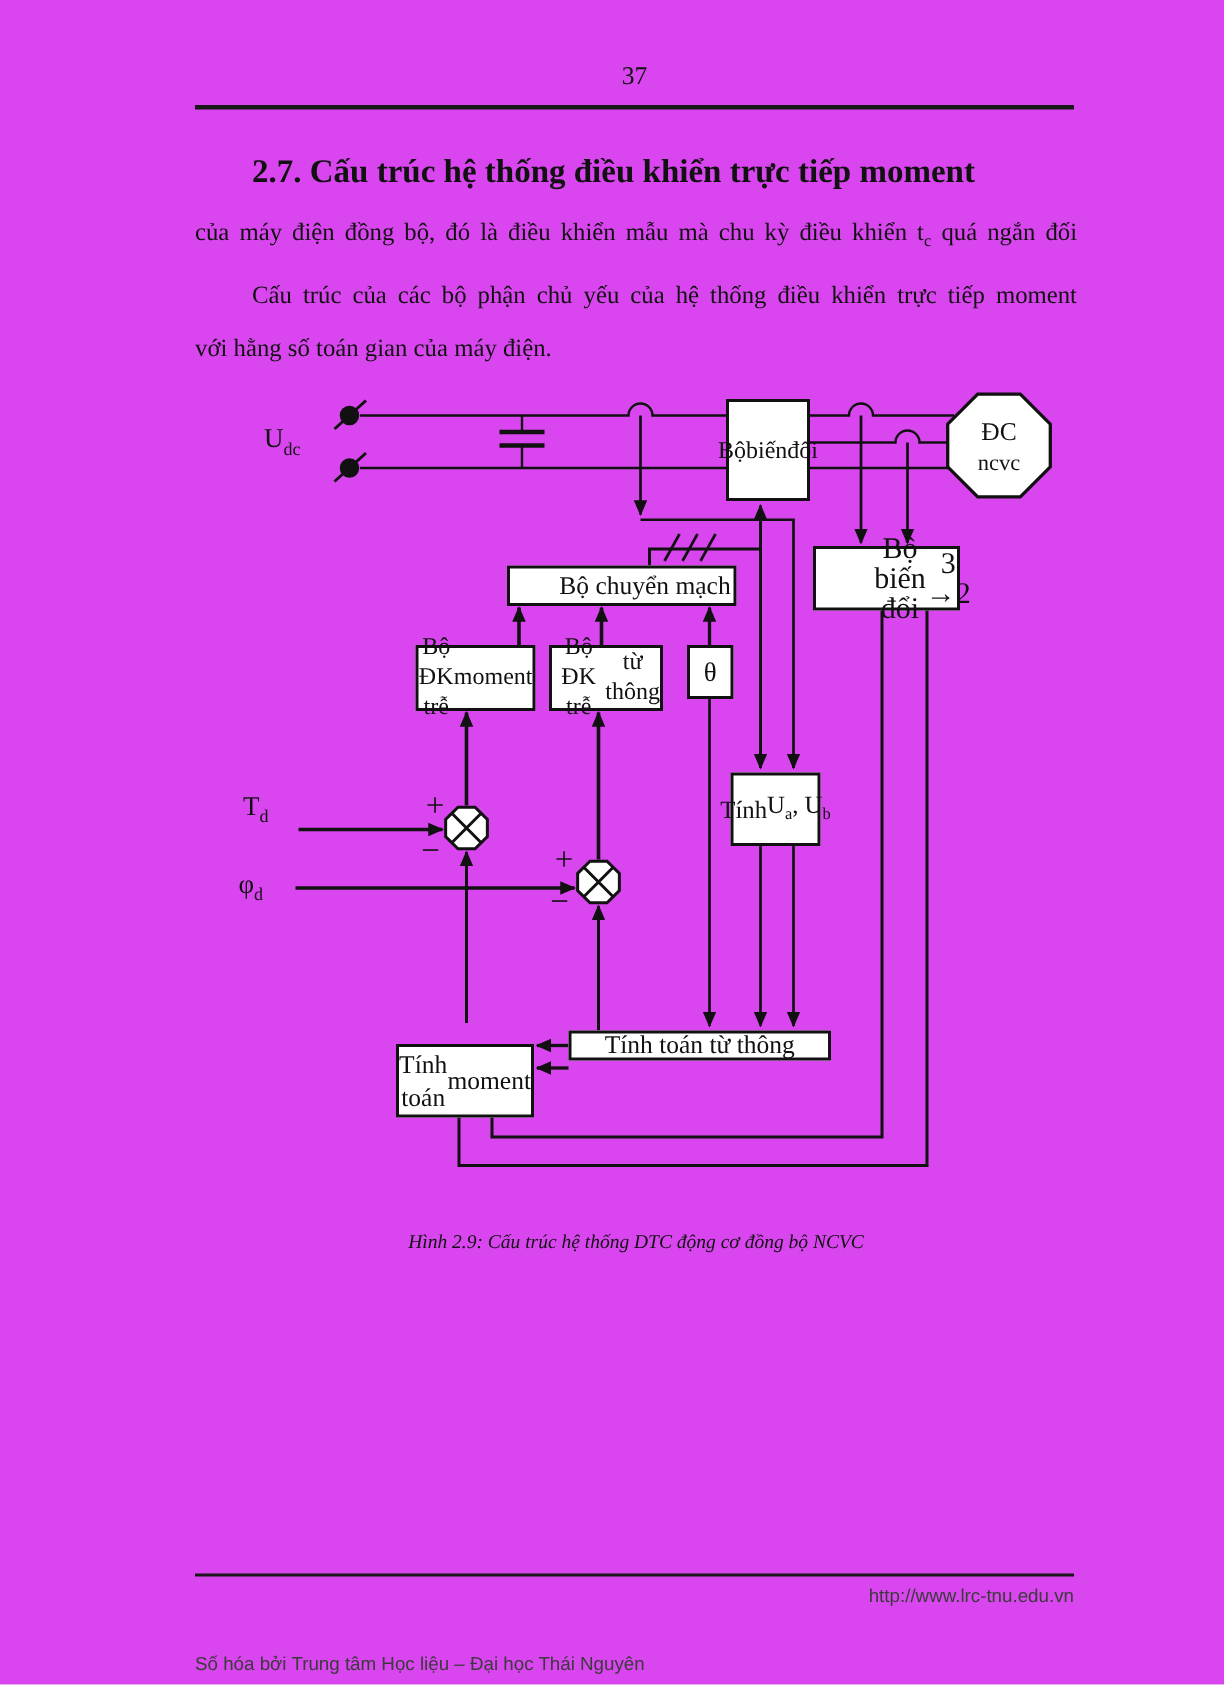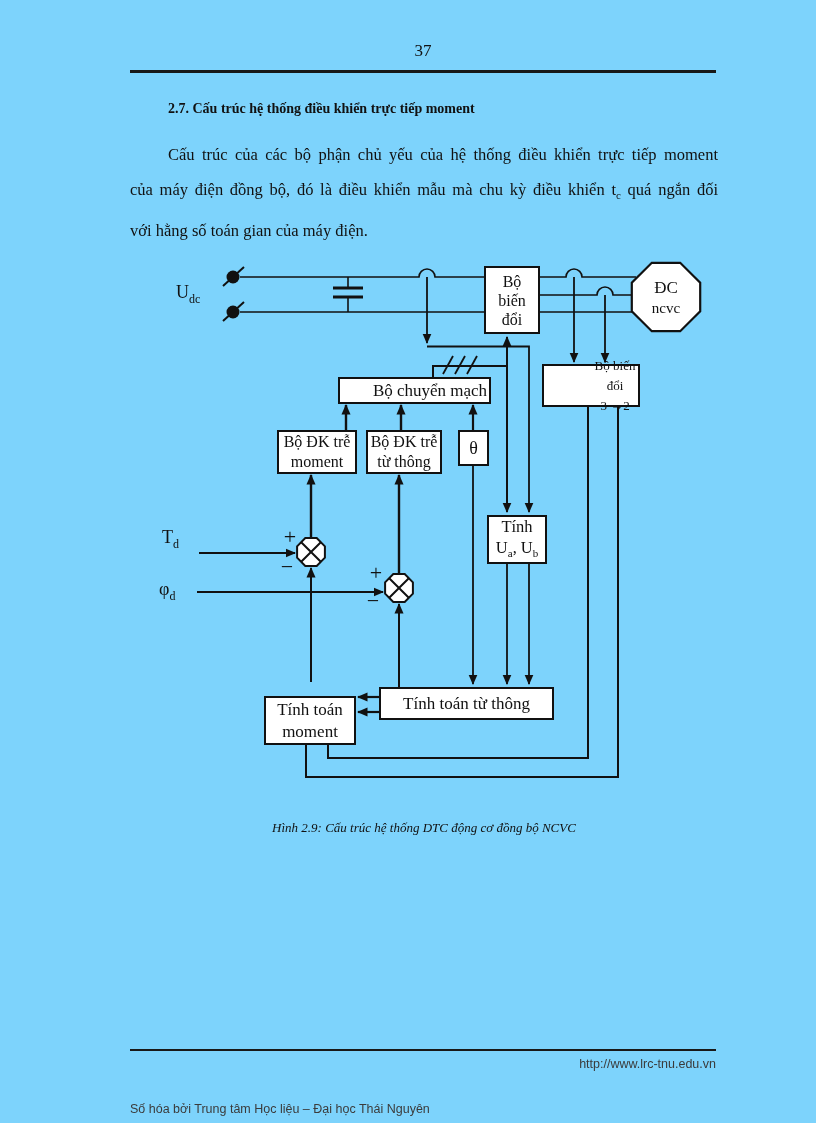--- a/index.html
+++ b/index.html
@@ -1,53 +1,53 @@
 <!DOCTYPE html>
 <html><head>
 <meta charset="utf-8">
 <style>
   html,body{margin:0;padding:0;background:#fff;}
-  .page{position:relative;width:816px;height:1123px;background:#7dd3fc;overflow:hidden;
+  .page{position:relative;width:816px;height:1123px;background:#d946ef;overflow:hidden;
         font-family:"Liberation Serif","DejaVu Serif",serif;color:#111;}
   .rule{position:absolute;background:#181818;}
   .pagenum{position:absolute;left:130px;top:41px;width:586px;text-align:center;font-size:17px;}
-  .heading{position:absolute;left:168px;top:101px;font-size:14px;font-weight:bold;}
+  .heading{position:absolute;left:168px;top:101px;font-size:22px;font-weight:bold;}
   .para{position:absolute;left:130px;top:137px;width:588px;font-size:16.5px;line-height:35px;}
   .pline{text-align:justify;text-align-last:justify;}
   .pline.first{text-indent:38px;}
   .pline.last{text-align:left;text-align-last:left;}
   .sub{font-size:11px;vertical-align:-4px;}
   .caption{position:absolute;left:130px;top:820px;width:588px;text-align:center;
            font-style:italic;font-size:13px;}
   .footer-left{position:absolute;left:130px;top:1057px;font-size:12.5px;
                font-family:"Liberation Sans","DejaVu Sans",sans-serif;color:#3b3b3b;margin-top:45px;}
   .footer-right{position:absolute;left:400px;top:1057px;width:316px;text-align:right;font-size:12.5px;
                font-family:"Liberation Sans","DejaVu Sans",sans-serif;color:#3b3b3b;}
   svg.diag{position:absolute;left:0;top:0;}
   .dbox{position:absolute;box-sizing:border-box;border:2px solid #111;background:#fff;
-        display:flex;flex-direction:column;align-items:center;justify-content:center;
+        display:flex;flex-direction:row;align-items:center;justify-content:center;
         font-size:16px;line-height:20px;text-align:center;}
   .siglabel{position:absolute;font-size:18px;}
   .siglabel .sub{font-size:12px;vertical-align:-5px;}
   .svgtxt{font-family:"Liberation Serif","DejaVu Serif",serif;fill:#111;}
 </style>
 </head>
 <body>
 
 <div class="page">
 
   <div class="pagenum">37</div>
   <div class="rule" style="left:130px;top:70px;width:586px;height:2.5px;"></div>
 
   <div class="heading">2.7. Cấu trúc hệ thống điều khiển trực tiếp moment</div>
 
   <div class="para">
-    <div class="pline first">Cấu trúc của các bộ phận chủ yếu của hệ thống điều khiển trực tiếp moment</div>
     <div class="pline"><span>của máy điện đồng bộ, đó là điều khiển mẫu mà chu kỳ điều khiển t</span><span class="sub">c</span>
       <span>quá ngắn đối</span></div>
+    <div class="pline first">Cấu trúc của các bộ phận chủ yếu của hệ thống điều khiển trực tiếp moment</div>
     <div class="pline last">với hằng số toán gian của máy điện.</div>
   </div>
 
   <svg class="diag" width="816" height="1123" viewBox="0 0 816 1123">
     <defs>
       <marker id="ah" markerWidth="11" markerHeight="10" refX="9.5" refY="5" orient="auto" markerUnits="userSpaceOnUse">
         <path d="M0,0.5 L10.5,5 L0,9.5 Z" fill="#111"></path>
       </marker>
     </defs>
     <g stroke="#111" fill="none">
@@ -126,21 +126,21 @@
   <div class="dbox" style="left:484px;top:266px;width:56px;height:68px;line-height:19px;">
     <div>Bộ</div>
     <div>biến</div>
     <div>đổi</div>
   </div>
 
   <div class="dbox" style="left:338px;top:377px;width:153px;height:27px;font-size:17px;padding-left:31px;">
     <div>Bộ chuyển mạch</div>
   </div>
 
-  <div class="dbox" style="left:542px;top:364px;width:98px;height:43px;font-size:13px;line-height:20px;padding-left:48px;">
+  <div class="dbox" style="left:542px;top:364px;width:98px;height:43px;font-size:20px;line-height:20px;padding-left:48px;">
     <div>Bộ biến đổi</div>
     <div>3 →2</div>
   </div>
 
   <div class="dbox" style="left:277px;top:430px;width:80px;height:44px;">
     <div>Bộ ĐK trễ</div>
     <div>moment</div>
   </div>
 
   <div class="dbox" style="left:366px;top:430px;width:76px;height:44px;">
@@ -155,21 +155,21 @@
   <div class="dbox" style="left:487px;top:515px;width:60px;height:49px;font-size:16.5px;line-height:21px;">
     <div>Tính</div>
     <div><span>U</span><span class="sub">a</span><span style="margin-right:4px;">,</span><span>U</span><span class="sub">b</span></div>
   </div>
 
   <div class="dbox" style="left:264px;top:696px;width:92px;height:49px;font-size:17px;line-height:22px;">
     <div>Tính toán</div>
     <div>moment</div>
   </div>
 
-  <div class="dbox" style="left:379px;top:687px;width:175px;height:33px;font-size:17px;">
+  <div class="dbox" style="left:379px;top:687px;width:175px;height:20px;font-size:17px;">
     <div>Tính toán từ thông</div>
   </div>
 
   <div class="siglabel" style="left:176px;top:282px;text-align:center;"><span>U</span><span class="sub">dc</span></div>
   <div class="siglabel" style="left:162px;top:527px;"><span>T</span><span class="sub">d</span></div>
   <div class="siglabel" style="left:159px;top:579px;"><span>φ</span><span class="sub">d</span></div>
 
   <div class="caption">Hình 2.9: Cấu trúc hệ thống DTC động cơ đồng bộ NCVC</div>
 
   <div class="rule" style="left:130px;top:1049px;width:586px;height:2px;"></div>

